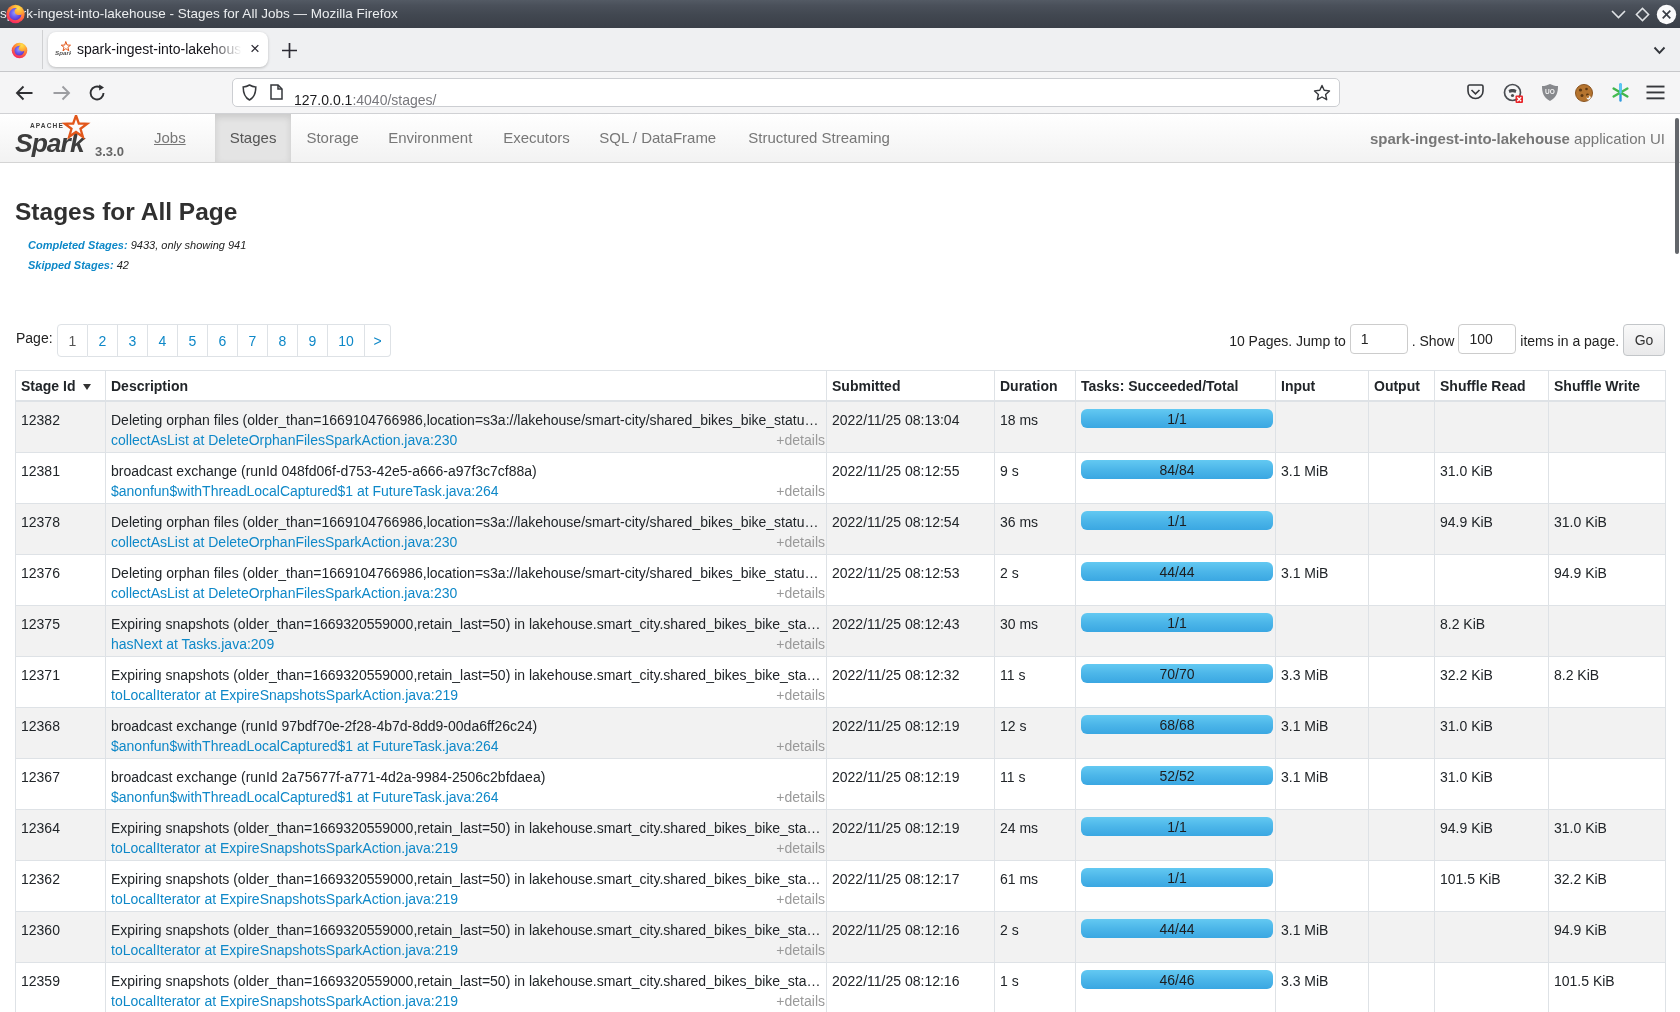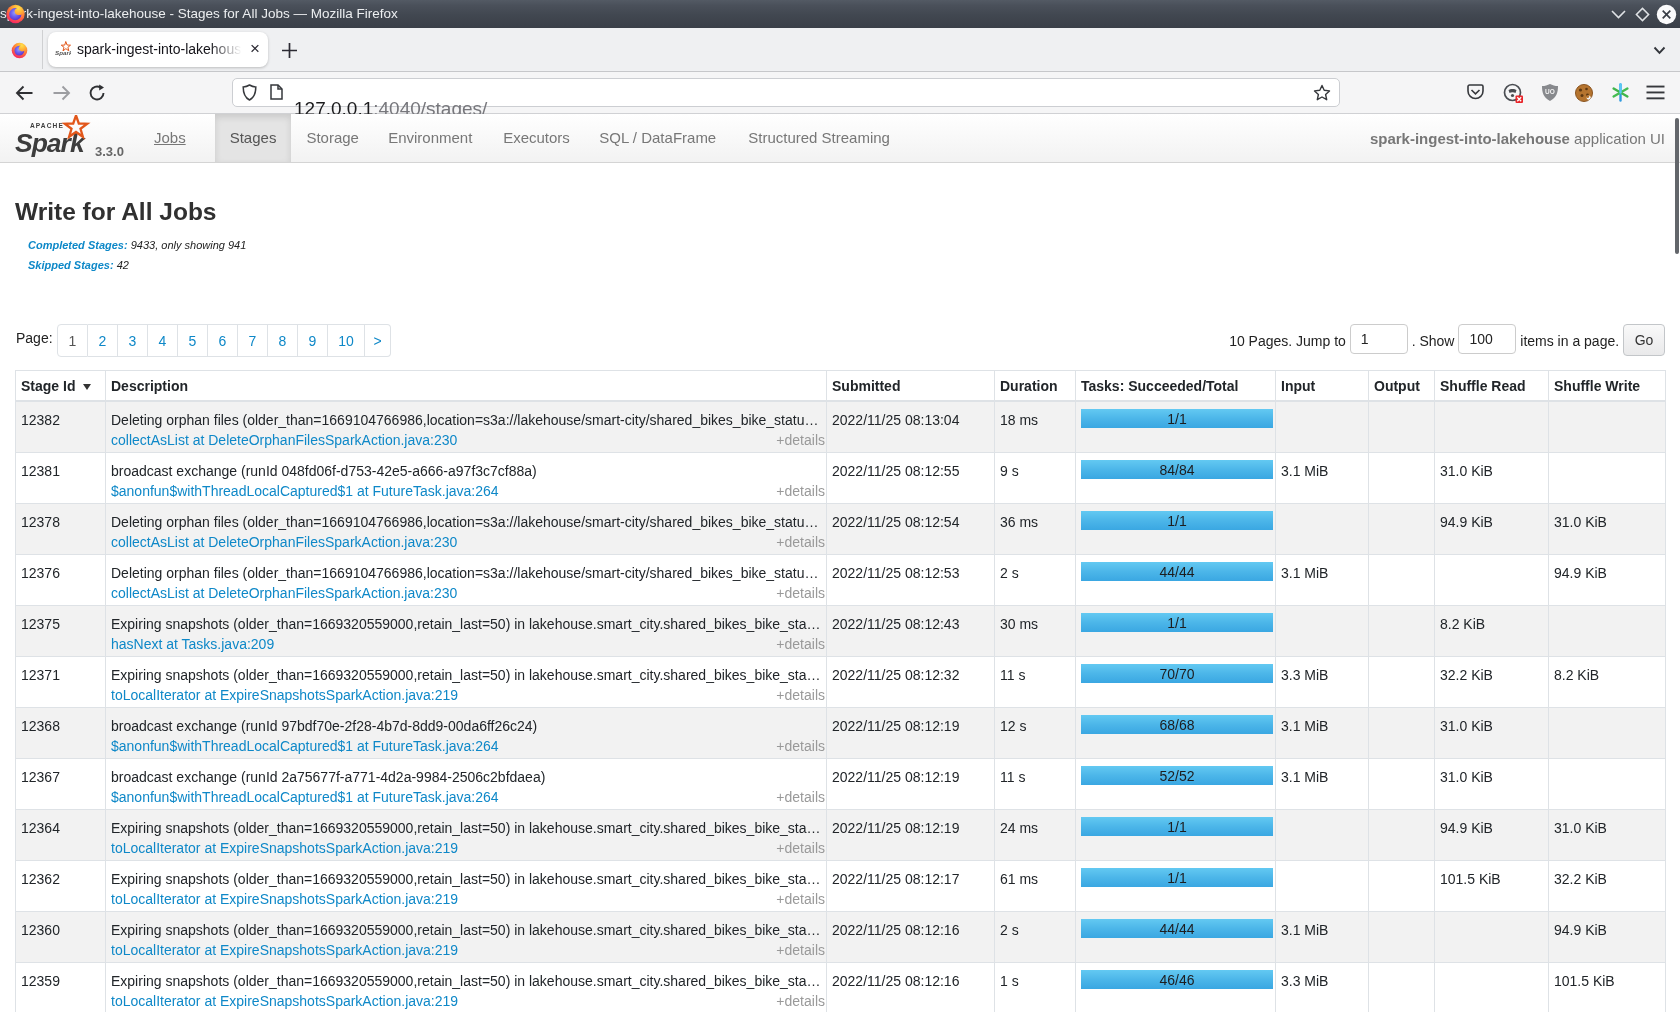--- a/index.html
+++ b/index.html
@@ -18,21 +18,21 @@
 .tab .favicon { position:absolute; left:7px; top:9px; }
 .tab .tlabel { position:absolute; left:29px; top:0; width:168px; height:34px; line-height:34px; font-size:14px; color:#15141a; white-space:nowrap; overflow:hidden; }
 .tab .tfade { position:absolute; left:162px; top:2px; width:36px; height:31px; background:linear-gradient(90deg, rgba(255,255,255,0), #fff 88%); }
 .tab .tclose { position:absolute; right:8px; top:0; height:34px; line-height:33px; font-size:17px; color:#2b2a33; }
 .alltabs { position:absolute; left:1653px; top:18px; }
 .urlrow { position:absolute; top:72px; left:0; width:1680px; height:42px; background:#f5f5f6; border-bottom:1px solid #d0d1d4; }
 .navbtn { position:absolute; top:0; }
 .urlbox { position:absolute; left:232px; top:6px; width:1108px; height:29px; background:#fff; border:1px solid #ccced2; border-radius:5px; }
 .urlbox .shield { position:absolute; left:9px; top:5px; }
 .urlbox .doc { position:absolute; left:37px; top:5px; }
-.urltext { position:absolute; left:61px; top:16px; line-height:27px; font-size:19px; color:#1b1b1d; }
+.urltext { position:absolute; left:61px; top:8px; line-height:27px; font-size:14px; color:#1b1b1d; }
 .urltext .upath { color:#77777c; }
 .urlbox .star { position:absolute; right:8px; top:5px; }
 .toolicon { position:absolute; top:11px; }
 
 .sparknav { position:absolute; top:114px; left:0; width:1680px; height:49px; background:linear-gradient(180deg,#ffffff 0%,#f2f2f2 100%); border-bottom:1px solid #d4d4d4; }
 .sparknav .brand { position:absolute; left:15px; top:1px; }
 .sparknav .ver { position:absolute; left:95px; top:30px; font-size:13px; font-weight:bold; color:#666; }
 .navlinks { position:absolute; left:139px; top:0; height:48px; display:flex; }
 .navlinks a { display:block; height:48px; line-height:48px; padding:0 15px; font-size:15px; color:#777; }
 .navlinks a:nth-child(1) { padding-right:21px;text-decoration:underline; }
@@ -62,21 +62,21 @@
 .gobtn { display:inline-block; width:42px; height:32px; line-height:30px; vertical-align:0.5px; margin-left:0; text-align:center; background:linear-gradient(180deg,#f9f9f9,#e9e9ea); border:1px solid #c3c6c9; border-radius:4px; color:#333; font-size:14px; }
 table.stages { position:absolute; left:15px; top:207px; width:1650px; border-collapse:collapse; table-layout:fixed; font-size:14px; }
 table.stages th, table.stages td { border:1px solid #dee2e6; vertical-align:top; padding:5px 5px 4px; line-height:20px; text-align:left; color:#212529; font-weight:normal; overflow:hidden; }
 table.stages th { font-weight:bold; padding:5px 5px 4px; border-bottom:2px solid #dee2e6; }
 table.stages td { padding:8px 1px 2px 5px; height:50px; }
 table.stages tr.odd td { background:#f2f2f2; }
 .c-desc .dline { white-space:nowrap; overflow:hidden; width:711px; }
 .c-desc a { color:#0e88c8; }
 .det { float:right; color:#999; }
 .sortarr { display:inline-block; width:0; height:0; border-left:4.5px solid transparent; border-right:4.5px solid transparent; border-top:6px solid #343434; margin-left:4px; vertical-align:1px; }
-.progress { margin-top:-1px; height:19px; width:192px; border-radius:0; background:linear-gradient(180deg,#63c9f2 0%,#4cb6e9 50%,#3aa7e2 100%); text-align:center; }
+.progress { margin-top:-1px; height:19px; width:192px; border-radius:6px; background:linear-gradient(180deg,#63c9f2 0%,#4cb6e9 50%,#3aa7e2 100%); text-align:center; }
 .progress span { line-height:19px; font-size:14px; color:#1d1d1f; }
 .scrollthumb { position:absolute; left:1675px; top:118px; width:4px; height:136px; background:#63666b; border-radius:2px; }
 svg { display:block; }
 </style>
 </head>
 <body>
 <div class="titlebar">
   <div class="ttext">spark-ingest-into-lakehouse - Stages for All Jobs — Mozilla Firefox</div>
   <svg class="fflogo-tb" width="21" height="22" viewBox="0 0 24 24">
     <defs>
@@ -209,21 +209,21 @@
       <a href="#">Storage</a>
       <a href="#">Environment</a>
       <a href="#">Executors</a>
       <a href="#">SQL / DataFrame</a>
       <a href="#">Structured Streaming</a>
   </div>
   <div class="appname"><b>spark-ingest-into-lakehouse</b> application UI</div>
 </div>
 
 <div class="page">
-  <h1 class="pt">Write for All Jobs</h1>
+  <h1 class="pt">Stages for All Page</h1>
   <div class="sline" style="top:71.5px"><a href="#">Completed Stages:</a> 9433, only showing 941</div>
   <div class="sline" style="top:91.5px"><a href="#">Skipped Stages:</a> 42</div>
   <div class="pagerow">
     <span class="plabel">Page:</span>
     <div class="pglist">
         <a class="pg cur" href="#">1</a>
         <a class="pg" href="#">2</a>
         <a class="pg" href="#">3</a>
         <a class="pg" href="#">4</a>
         <a class="pg" href="#">5</a>

